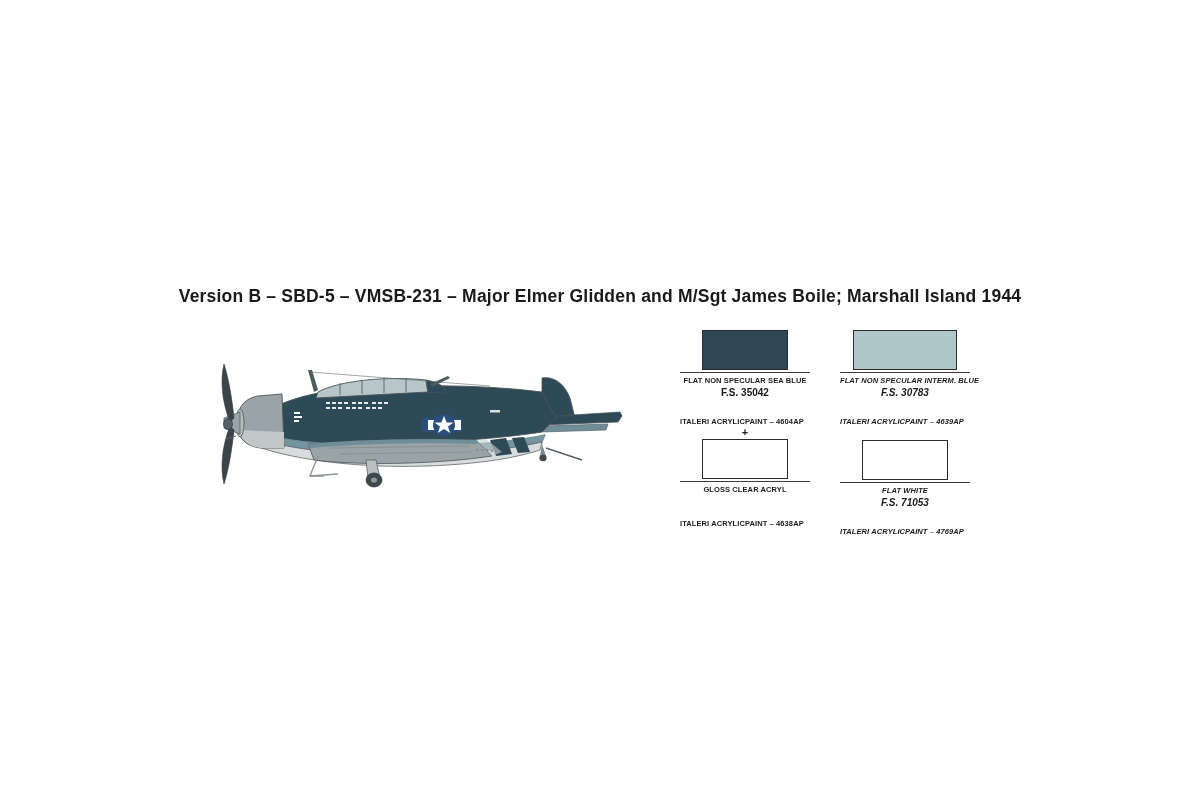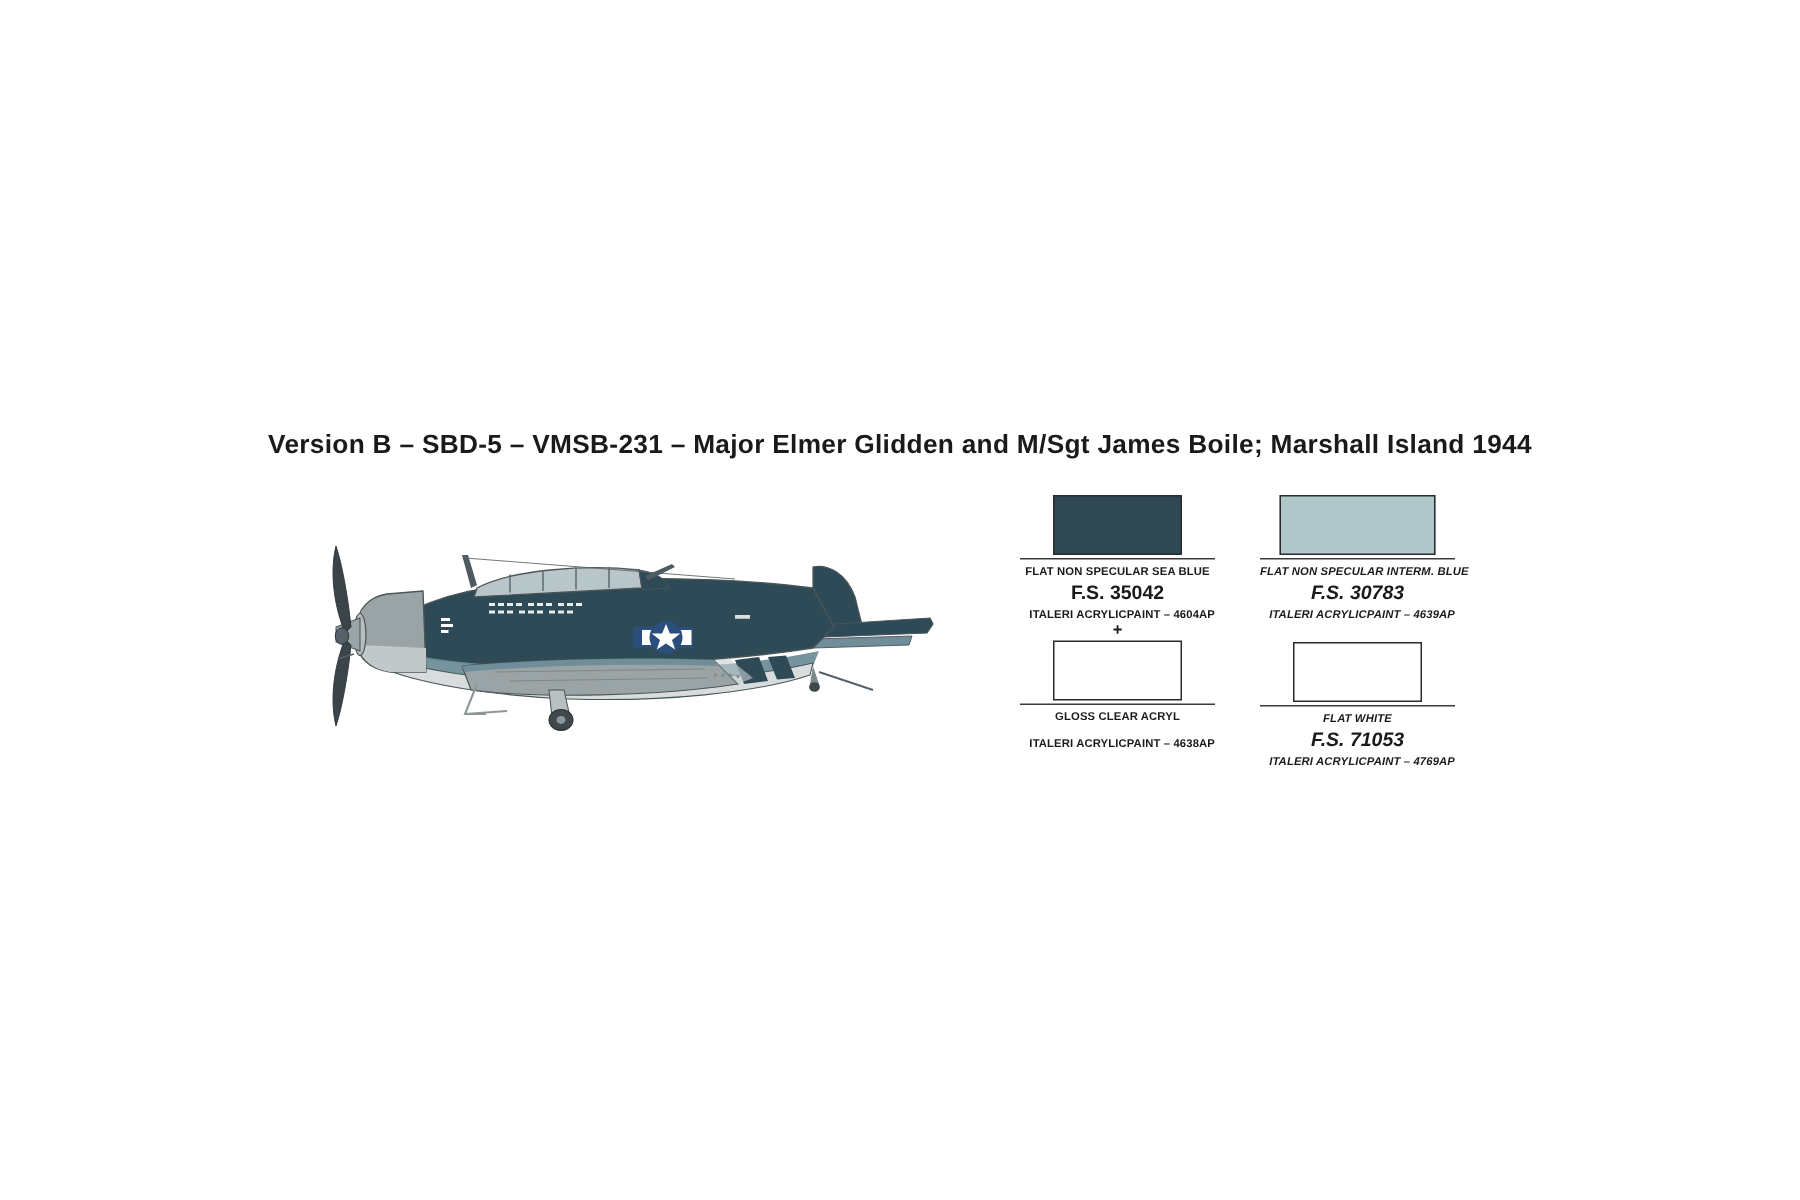--- a/index.html
+++ b/index.html
@@ -87,36 +87,36 @@
     text-transform: uppercase;
     letter-spacing: 0.1px;
     text-align: center;
     color: #1a1a1a;
     margin-top: 3px;
     white-space: nowrap;
   }
   .p-fs {
     font-family: "Liberation Sans", sans-serif;
     font-weight: bold;
-    font-size: 13px;
+    font-size: 10px;
     text-align: center;
     color: #1a1a1a;
     margin-top: 2px;
     white-space: nowrap;
   }
   .p-code {
     font-family: "Liberation Sans", sans-serif;
     font-weight: bold;
     font-size: 7.5px;
     font-variant: small-caps;
     text-transform: uppercase;
     letter-spacing: 0.1px;
-    text-align: right;
-    color: #1a1a1a;
-    margin-top: 3px;
+    text-align: left;
+    color: #1a1a1a;
+    margin-top: 19px;
     white-space: nowrap;
   }
   .plus {
     font-family: "Liberation Sans", sans-serif;
     font-weight: bold;
     font-size: 11px;
     text-align: center;
     color: #1a1a1a;
     height: 13px;
     line-height: 13px;

